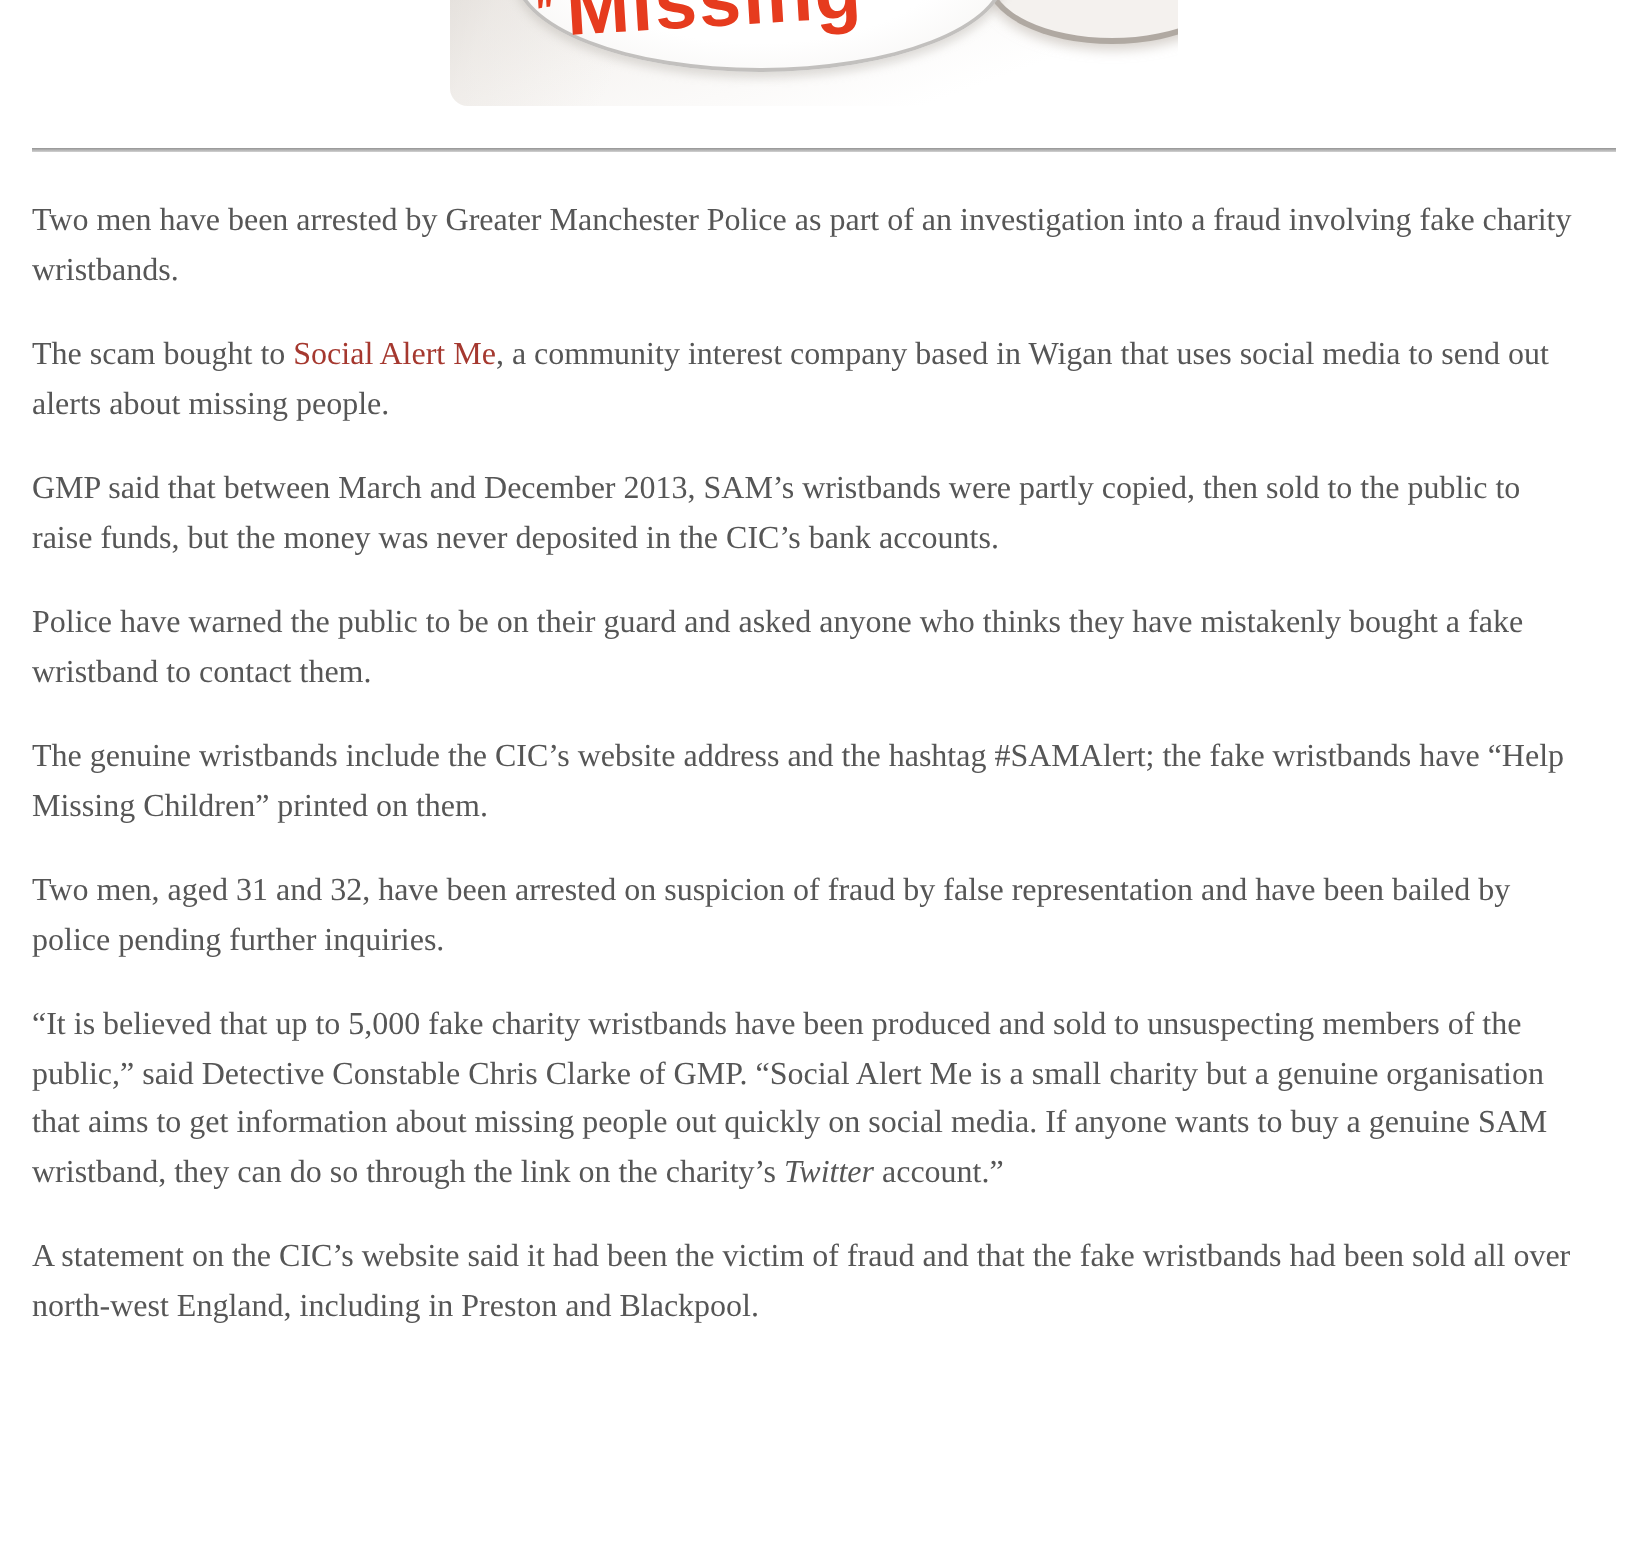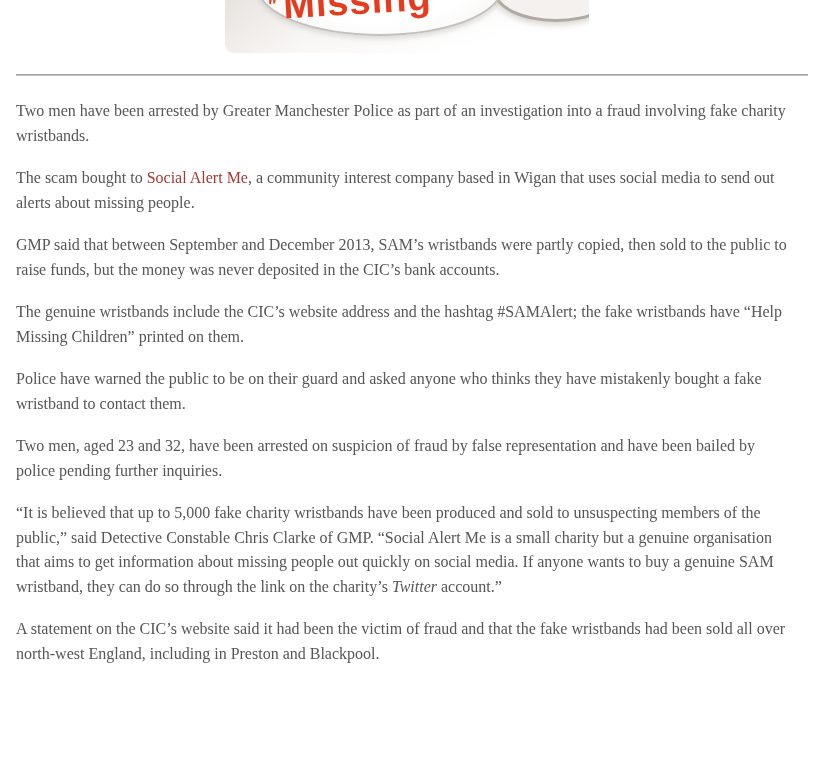--- a/index.html
+++ b/index.html
@@ -141,21 +141,21 @@
         <span class="missing-text">Missing</span>
       </div>
     </div>
   </figure>
 
   <hr class="divider">
 
   <div class="article-body" id="article-body">
       <p><span>Two men have been arrested by Greater Manchester Police as part of an investigation into a fraud involving fake charity wristbands.</span></p>
       <p><span>The scam bought to </span><a href="#">Social Alert Me</a><span>, a community interest company based in Wigan that uses social media to send out alerts about missing people.</span></p>
-      <p><span>GMP said that between September and December 2013, SAM’s wristbands were partly copied, then sold to the public to raise funds, but the money was never deposited in the CIC’s bank accounts.</span></p>
+      <p><span>GMP said that between March and December 2013, SAM’s wristbands were partly copied, then sold to the public to raise funds, but the money was never deposited in the CIC’s bank accounts.</span></p>
+      <p><span>Police have warned the public to be on their guard and asked anyone who thinks they have mistakenly bought a fake wristband to contact them.</span></p>
       <p><span>The genuine wristbands include the CIC’s website address and the hashtag #SAMAlert; the fake wristbands have “Help Missing Children” printed on them.</span></p>
-      <p><span>Police have warned the public to be on their guard and asked anyone who thinks they have mistakenly bought a fake wristband to contact them.</span></p>
-      <p><span>Two men, aged 23 and 32, have been arrested on suspicion of fraud by false representation and have been bailed by police pending further inquiries.</span></p>
+      <p><span>Two men, aged 31 and 32, have been arrested on suspicion of fraud by false representation and have been bailed by police pending further inquiries.</span></p>
       <p><span>“It is believed that up to 5,000 fake charity wristbands have been produced and sold to unsuspecting members of the public,” said Detective Constable Chris Clarke of GMP. “Social Alert Me is a small charity but a genuine organisation that aims to get information about missing people out quickly on social media. If anyone wants to buy a genuine SAM wristband, they can do so through the link on the charity’s </span><em>Twitter</em><span> account.”</span></p>
       <p><span>A statement on the CIC’s website said it had been the victim of fraud and that the fake wristbands had been sold all over north-west England, including in Preston and Blackpool.</span></p>
     </div>
 
 </div>
 
 </body></html>

